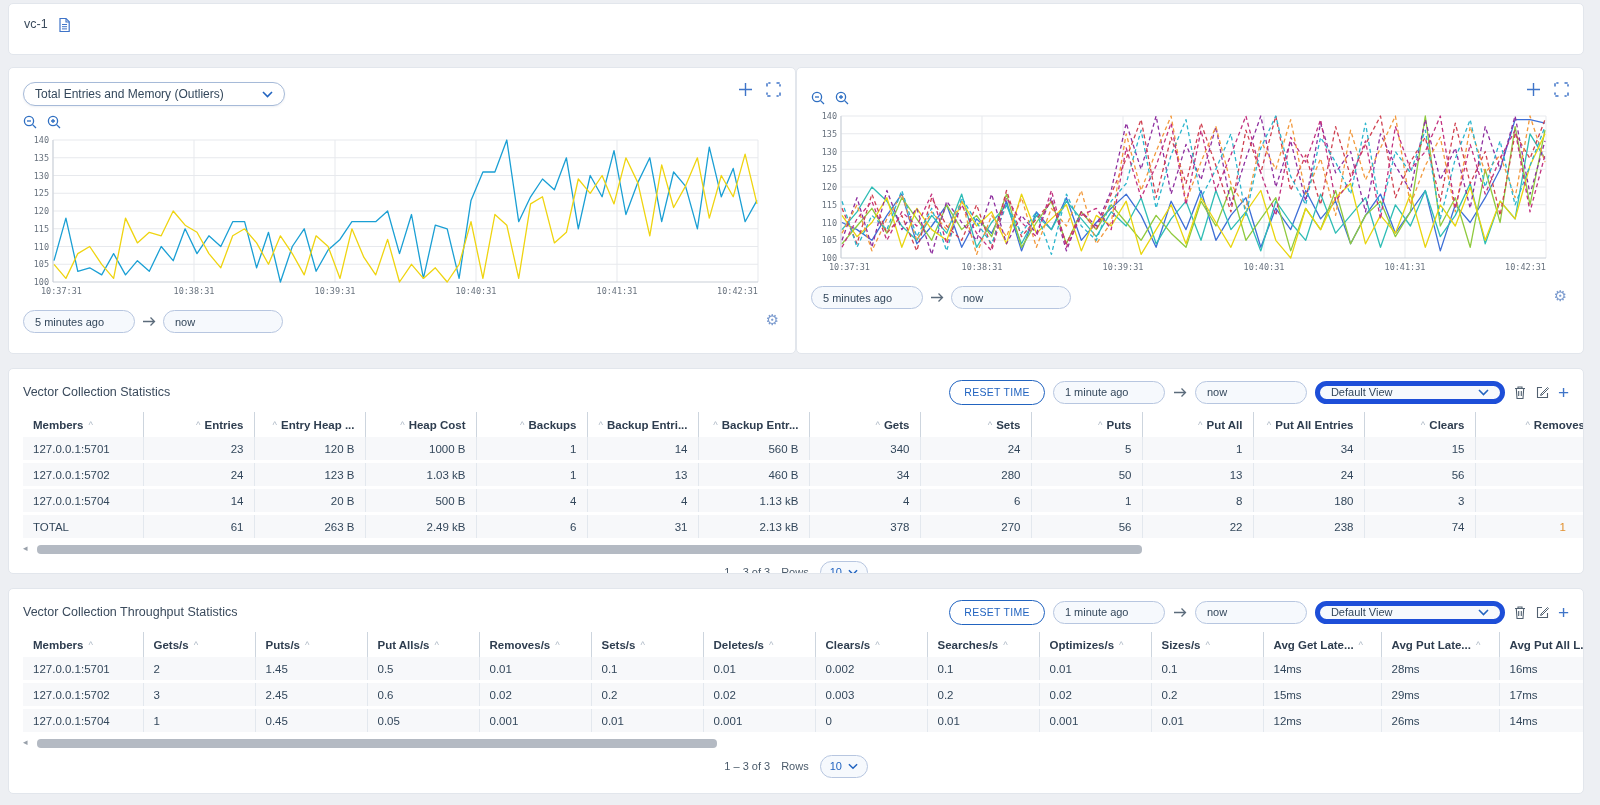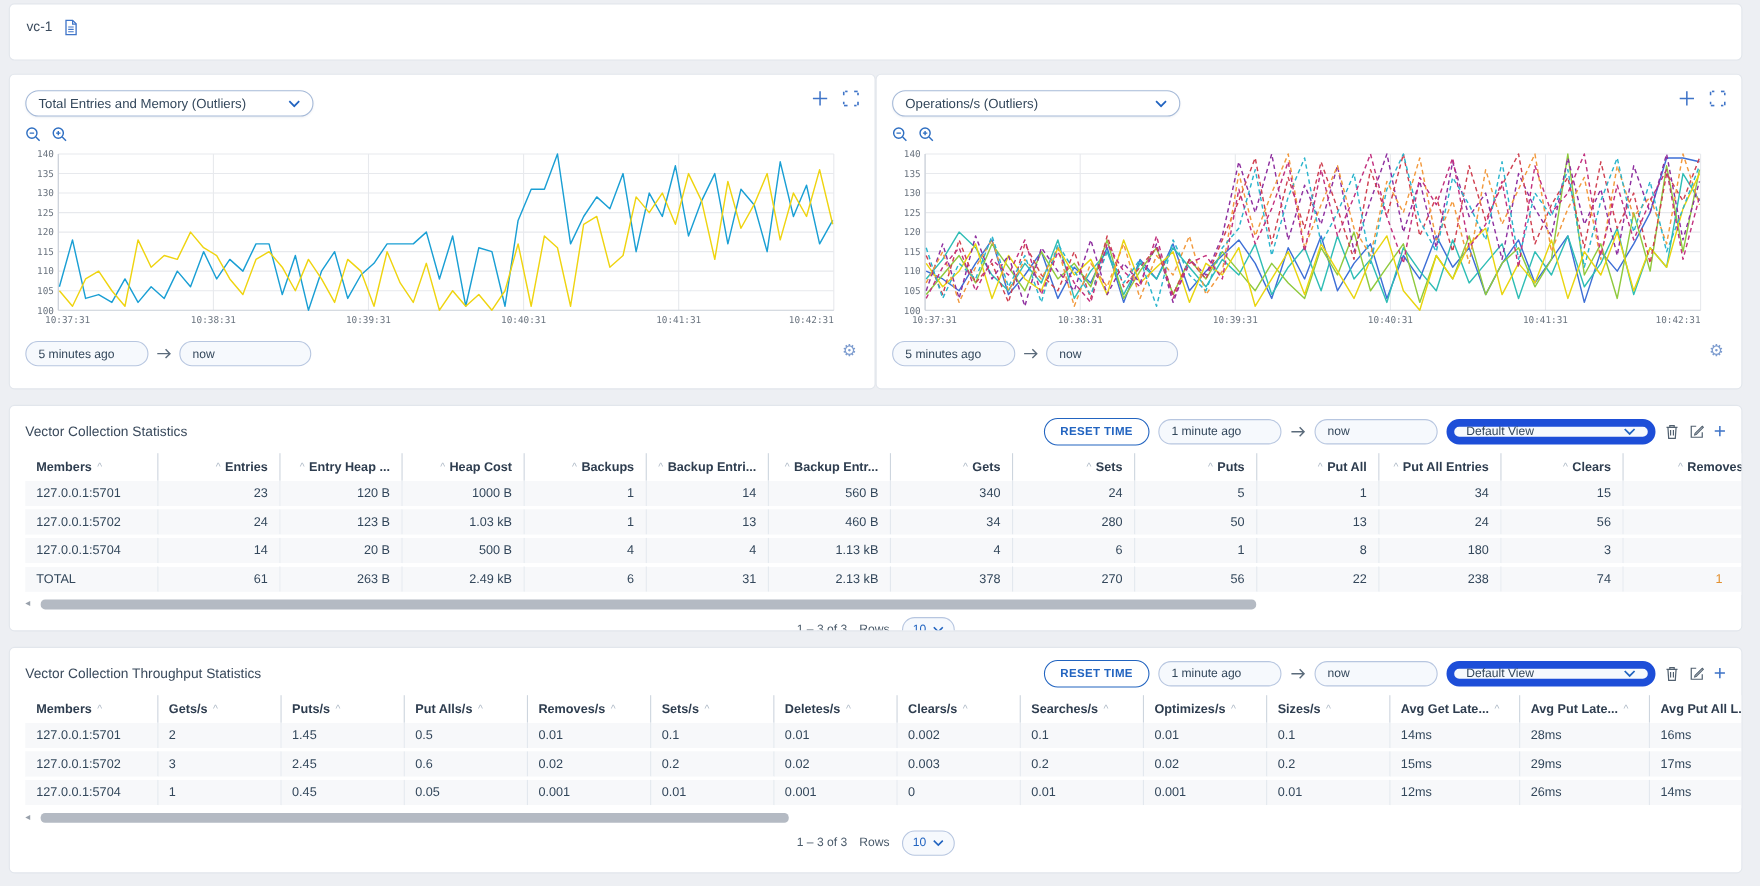--- a/index.html
+++ b/index.html
@@ -55,26 +55,26 @@
   
   .table-panel{
     margin-top:14px;height:206px;position:relative;
     padding:10px 14px 0 14px;overflow:hidden;
   }
   .table-head{display:flex;align-items:center;justify-content:space-between;height:26px;}
   .table-title{font-size:12.5px;color:#3a4a5c;}
   .table-controls{display:flex;align-items:center;gap:8px;}
   .reset-btn{
     height:23px;border:1.5px solid #2264c0;border-radius:13px;background:#fff;
-    color:#2264c0;font-size:10.5px;font-weight:bold;letter-spacing:.3px;
+    color:#2264c0;font-size:10.5px;font-weight:normal;letter-spacing:.3px;
     padding:0 14px;display:flex;align-items:center;cursor:pointer;
   }
   .w-from2{width:112px;} .w-to2{width:112px;}
   .view-select{
-    width:190px;height:23px;border:7px solid #1d4ed8;border-radius:12px;
+    width:190px;height:23px;border:5px solid #1d4ed8;border-radius:12px;
     background:#f6f9fd;display:flex;align-items:center;justify-content:space-between;
     padding:0 11px;box-sizing:border-box;font-size:11px;color:#33475b;cursor:pointer;
   }
   .ctl-icon{cursor:pointer;display:flex;align-items:center;}
   .plus-glyph{font-size:19px;color:#3f74c8;font-weight:normal;line-height:1;cursor:pointer;}
   
   .tbl-wrap{margin-top:7px;}
   table.grid{border-collapse:collapse;table-layout:fixed;}
   table.grid th{
     height:25px;font-size:11.5px;font-weight:bold;color:#2e3d4f;
@@ -190,26 +190,20 @@
         <div class="pill-input w-from">5 minutes ago</div>
         <svg class="icon" width="14" height="11" viewBox="0 0 14 11">
           <path d="M1 5.5h11M8.5 1.5l4 4-4 4" fill="none" stroke="#5b6b7b" stroke-width="1.3"></path>
         </svg>
         <div class="pill-input w-to">now</div>
         <span class="gear">⚙</span>
       </div>
     </section>
 
     <section class="panel chart-panel">
-      <div class="metric-select">
-        <span>Operations/s (Outliers)</span>
-        <svg class="icon" width="11" height="7" viewBox="0 0 11 7">
-          <polyline points="1,1 5.5,5.5 10,1" fill="none" stroke="#2264c0" stroke-width="1.6"></polyline>
-        </svg>
-      </div>
       <div class="chart-topicons">
         <svg class="icon" width="15" height="15" viewBox="0 0 15 15">
           <path d="M7.5 1v13M1 7.5h13" stroke="#3f74c8" stroke-width="1.4"></path>
         </svg>
         <svg class="icon" width="15" height="15" viewBox="0 0 15 15">
           <path d="M1 4.5V1h3.5M10.5 1H14v3.5M14 10.5V14h-3.5M4.5 14H1v-3.5" fill="none" stroke="#3f74c8" stroke-width="1.5" stroke-dasharray="3.2 1.6"></path>
         </svg>
       </div>
       <div class="zoomrow">
         <svg class="icon" width="15" height="15" viewBox="0 0 15 15">

